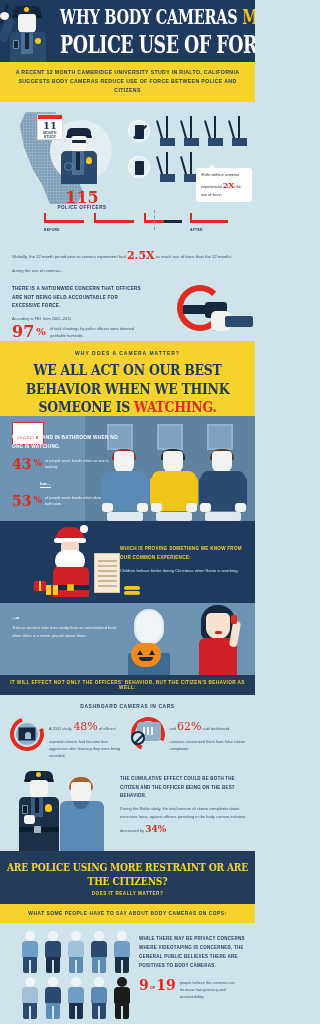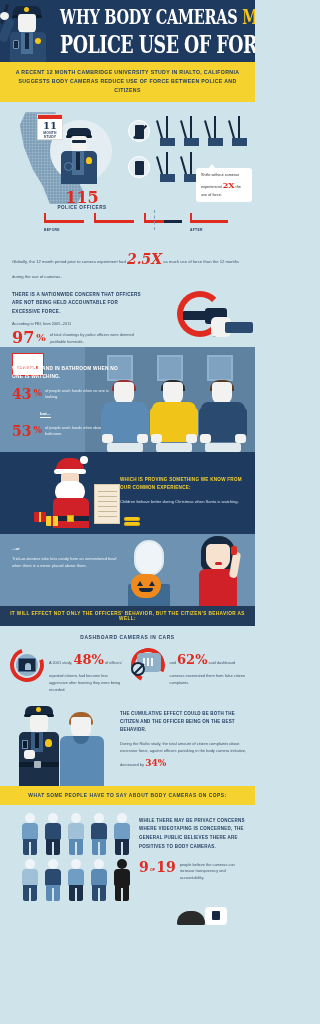--- a/index.html
+++ b/index.html
@@ -120,21 +120,21 @@
   .ba-dark { position:absolute; top:12px; height:2.6px; background:#16283f; }
   .ba-div { position:absolute; left:114px; top:2px; width:1px; height:20px;
             border-left:1px dashed #7e9fb8; }
   .ba-lbl { position:absolute; top:20px; font-size:3.4px; font-weight:bold;
             color:#1f3a5f; letter-spacing:0.3px; }
 
   
   .sec-glob { background:#cfe3ea; padding:4px 12px 6px; }
   .sec-glob p { font-size:4.2px; color:#3f5668; line-height:1.9; }
   .sec-glob .big { font-family:"DejaVu Serif", serif; font-weight:bold;
-                   font-size:14px; color:#e02b20; vertical-align:-1px;font-style:italic; }
+                   font-size:11px; color:#e02b20; vertical-align:-1px; }
 
   
   .sec-gun { background:#cfe3ea; position:relative; height:60px; padding:4px 12px 0; }
   .gun-txt { width:132px; }
   .gun-h { font-size:4.6px; font-weight:bold; color:#1f3a5f;
            letter-spacing:0.25px; line-height:1.85; }
   .gun-sub { font-size:3.9px; color:#3f5668; margin-top:5px; line-height:1.7; }
   .gun-stat { display:flex; align-items:flex-start; margin-top:2px; }
   .gun-stat .n { font-family:"DejaVu Serif", serif; font-weight:bold;
                  font-size:16px; color:#e02b20; line-height:16px; }
@@ -279,22 +279,22 @@
               background:#9fc0d6; border-radius:3px 3px 0 0; }
   .bub { position:absolute; left:6px; top:5px; width:24px; height:19px;
          background:#8fb0c6; border-radius:4px; }
   .bub .bars { position:absolute; left:6px; top:5px; width:12px; height:8px;
          background:repeating-linear-gradient(90deg,#eef4f8 0 2px, transparent 2px 4px); }
   .noent { position:absolute; left:0px; top:14px; width:14px; height:14px;
            border:2.2px solid #16283f; border-radius:50%; background:#cfe3ea; }
   .noent::after { content:''; position:absolute; left:-0.5px; top:4.5px;
            width:14px; height:2px; background:#16283f; transform:rotate(-45deg); }
   .dash-p { font-size:3.9px; color:#3f5668; line-height:1.85; }
-  .dash-p .b { font-family:"DejaVu Serif", serif; font-weight:bold;
-               font-size:13px; color:#e02b20; }
+  .dash-p .b { font-family:"DejaVu Serif", serif; font-weight:normal;
+               font-size:11px; color:#e02b20; }
 
   
   .sec-cum { background:#cfe3ea; position:relative; height:84px; padding:6px 10px 0; }
   .duo { position:absolute; left:16px; top:4px; width:96px; height:80px; }
   .d-cop { position:absolute; left:0; top:0; width:50px; height:80px; }
   .dc-hat { position:absolute; left:9px; top:0; width:28px; height:9px;
             background:#16283f; border-radius:6px 6px 1px 1px; }
   .dc-brim { position:absolute; left:8px; top:8px; width:30px; height:3px;
              background:#0e1d2e; border-radius:2px; }
   .dc-badge { position:absolute; left:20px; top:1px; width:5px; height:5px;
@@ -508,20 +508,27 @@
     <div class="gun-art">
       <div class="g-ring"></div>
       <div class="g-barrel"></div>
       <div class="g-body"></div>
       <div class="g-grip"></div>
       <div class="g-hand"></div>
       <div class="g-arm"></div>
     </div>
   </div>
 
+  <div class="sec-why">
+    <div class="why-k">WHY DOES A CAMERA MATTER?</div>
+    <div class="why-h">
+      <span>WE ALL ACT ON OUR BEST BEHAVIOR WHEN WE THINK</span><br>
+      <span>SOMEONE IS </span><span class="red">WATCHING.</span>
+    </div>
+  </div>
 
   <div class="sec-bath">
     <div class="bath-wall">
       <div class="bath-mirror" style="left:22px"></div>
       <div class="bath-mirror" style="left:72px"></div>
       <div class="bath-mirror" style="left:122px"></div>
     </div>
     <div class="ex-tag">
       <span>EXAMPLE</span>
     </div>
@@ -685,20 +692,24 @@
           <div class="dc-buck"></div>
           <div class="dc-hand"></div>
       </div>
     </div>
     <div class="cum-txt">
       <div class="cum-h">THE CUMULATIVE EFFECT COULD BE BOTH THE CITIZEN AND THE OFFICER BEING ON THE BEST BEHAVIOR.</div>
       <div class="cum-p"><span>During the Rialto study, the total amount of citizen complaints about excessive force, against officers partaking in the body camera initiative, decreased by </span><span class="b">34%</span></div>
     </div>
   </div>
 
+  <div class="sec-restr">
+    <div class="restr-h">ARE POLICE USING MORE RESTRAINT OR ARE THE CITIZENS?</div>
+    <div class="restr-s">DOES IT REALLY MATTER?</div>
+  </div>
 
   <div class="band-say">
     <p>WHAT SOME PEOPLE HAVE TO SAY ABOUT BODY CAMERAS ON COPS:</p>
   </div>
 
   <div class="sec-nine">
     <div class="fig-grid">
       <div class="fig-row">
         <div class="fg">
             <div class="fg-head"></div>

